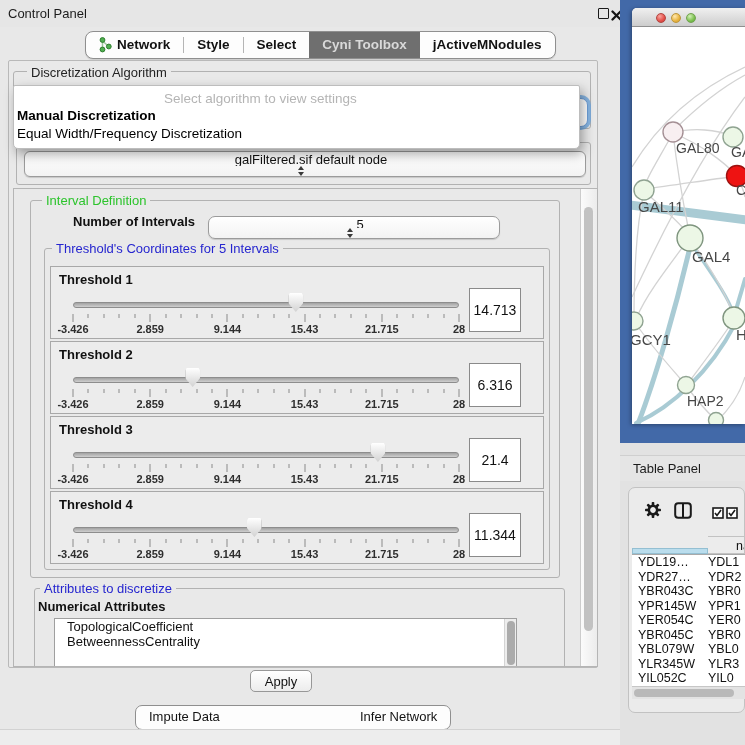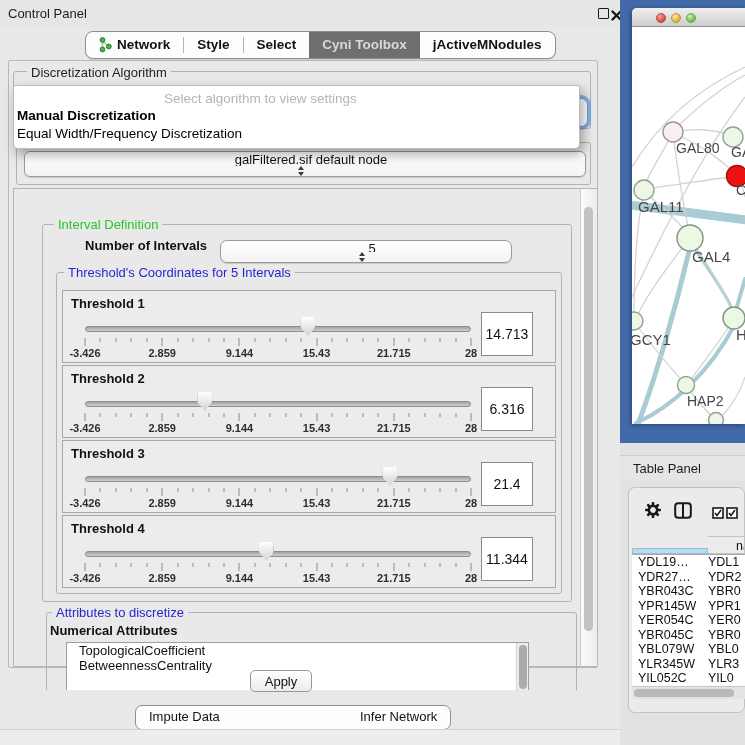--- a/index.html
+++ b/index.html
@@ -39,21 +39,21 @@
   .algo-combo{left:20px;top:98px;width:566px;height:27px;border:1px solid #6d9ed8;border-radius:7px;
               box-shadow:0 0 0 3px rgba(110,166,223,.8);background:#fff;z-index:1;}
 
   .popup{left:13px;top:85px;width:565px;height:62px;background:#fff;border:1px solid #bdbdbd;
          border-radius:2px 2px 5px 5px;box-shadow:3px 5px 12px rgba(0,0,0,.35);z-index:50;}
   .popup .prompt{margin-top:4px;padding-left:150px;font-size:13.5px;color:#b4b4b4;line-height:17px;}
   .popup .opt{padding-left:3px;font-size:13.5px;line-height:17.5px;color:#000;white-space:nowrap;}
   .popup .opt.hl{font-weight:700;}
 
   .scroll-border{left:13px;top:188px;width:585px;height:479px;border:1px solid #b5b5b5;box-sizing:border-box;background:#e9e9e9;}
-  .scrollview{left:14px;top:189px;width:566px;height:477px;overflow:hidden;margin-top:24px;}
+  .scrollview{left:2px;top:189px;width:566px;height:477px;overflow:hidden;}
   .vsb{left:580px;top:189px;width:17px;height:477px;background:linear-gradient(90deg,#fbfbfb,#ececec);border-left:1px solid #cccccc;box-sizing:border-box;}
   .vsb .th{position:absolute;left:3px;top:18px;width:9px;height:424px;border-radius:4.5px;background:#c2c2c2;}
 
   .noi-label{left:71px;top:25px;font-size:13px;font-weight:700;}
   .noi-spinner{left:206px;top:27px;width:292px;height:23px;border-radius:7px;}
 
   .thr-panel{position:absolute;left:48px;width:494px;height:73px;background:#ececec;border:1px solid #a8a8a8;box-sizing:border-box;}
   .thr-title{position:absolute;left:8px;top:5px;font-size:13px;font-weight:700;color:#111;}
   .track{position:absolute;left:22px;width:386px;top:35px;height:6px;border-radius:3px;
          background:linear-gradient(#a2a2a2,#cfcfcf);border:1px solid #8d8d8d;box-sizing:border-box;}

